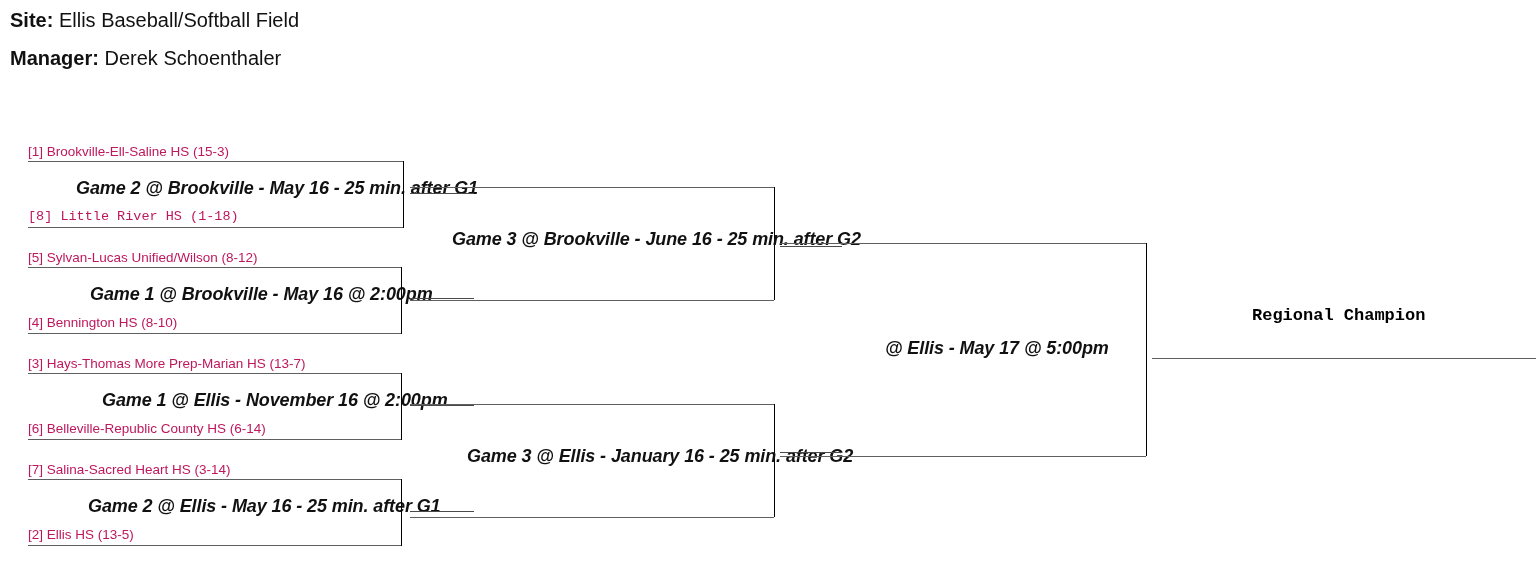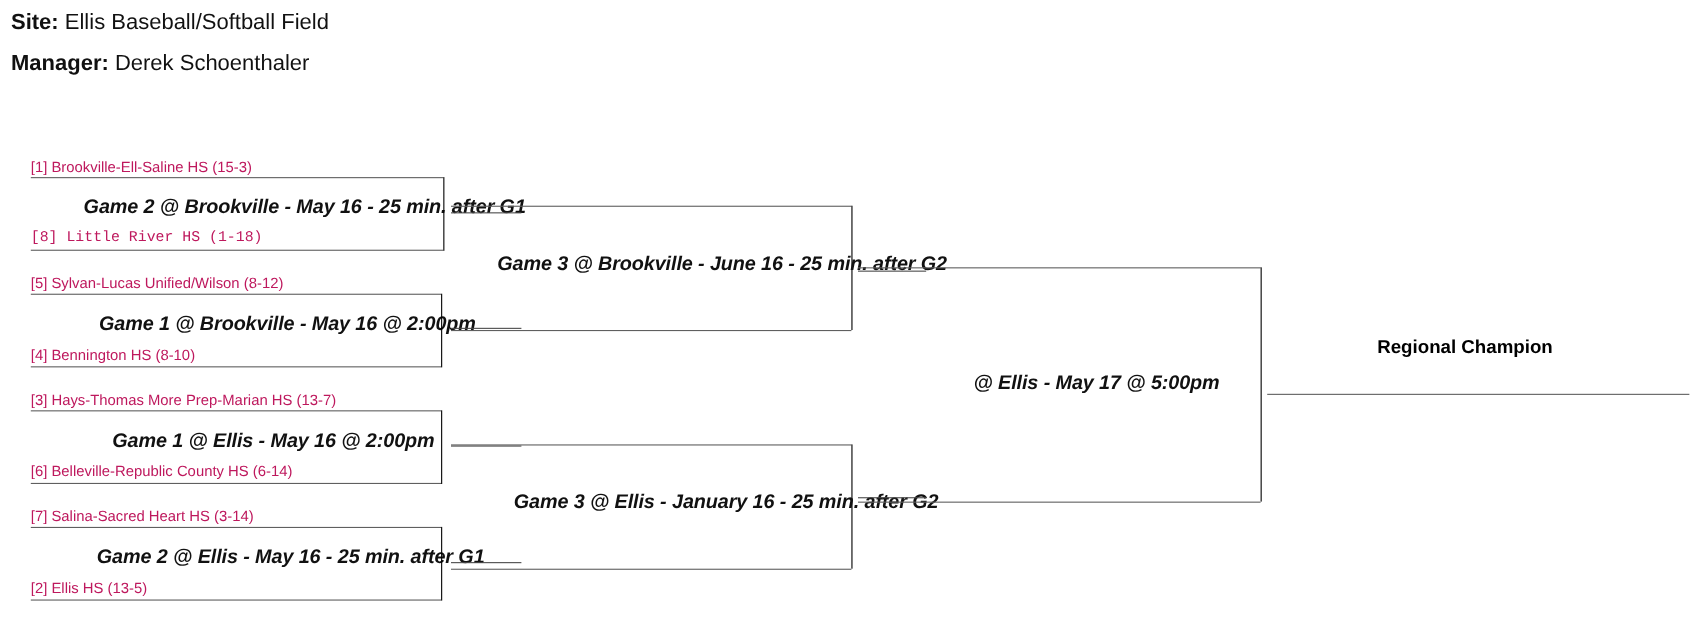--- a/index.html
+++ b/index.html
@@ -74,20 +74,21 @@
     height: 0;
     border-top: 1.6px solid #4a4a4a;
   }
 
   .champ-title {
     position: absolute;
     font-size: 17px;
     font-weight: bold;
     white-space: nowrap;
     color: #000;
+    font-family: Liberation Mono, monospace;
   }
   .champ-rule {
     position: absolute;
     height: 0;
     border-top: 1.4px solid #5f5f5f;
   }
 </style>
 </head>
 <body>
 
@@ -121,21 +122,21 @@
   <div class="team" style="left:28px; top:316px;text-align:right;">[4] Bennington HS  (8-10)</div>
   <div class="team-rule" style="left:28px; top:333px; width:373px;"></div>
 
   <div class="box-right" style="left:401px; top:267px; height:67px;"></div>
 </div>
 
 <div>
   <div class="team" style="left:28px; top:357px;">[3] Hays-Thomas More Prep-Marian HS   (13-7)</div>
   <div class="team-rule" style="left:28px; top:373px; width:373px;"></div>
 
-  <div class="gamelabel" style="left:102px; top:390px;">Game 1 @ Ellis - May 16 @ 2:00pm</div>
+  <div class="gamelabel" style="left:102px; top:390px;">Game 1 @ Ellis - November 16 @ 2:00pm</div>
 
   <div class="team" style="left:28px; top:422px;">[6] Belleville-Republic County HS  (6-14)</div>
   <div class="team-rule" style="left:28px; top:439px; width:373px;"></div>
 
   <div class="box-right" style="left:401px; top:373px; height:67px;"></div>
 </div>
 
 <div>
   <div class="team" style="left:28px; top:463px;">[7] Salina-Sacred Heart HS   (3-14)</div>
   <div class="team-rule" style="left:28px; top:479px; width:373px;"></div>

